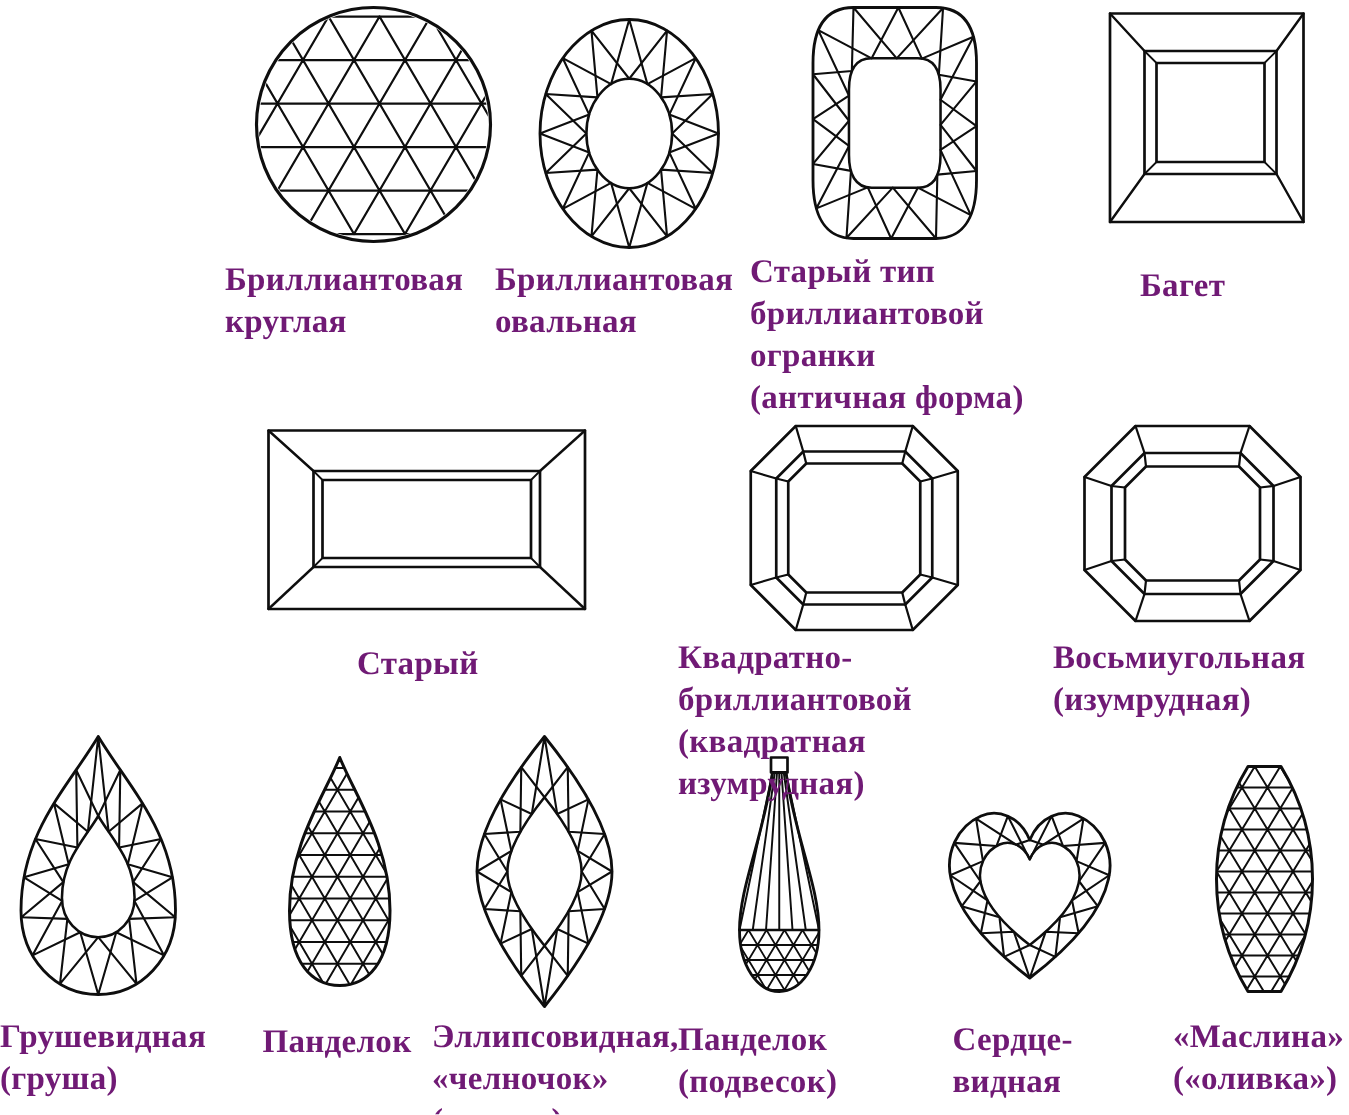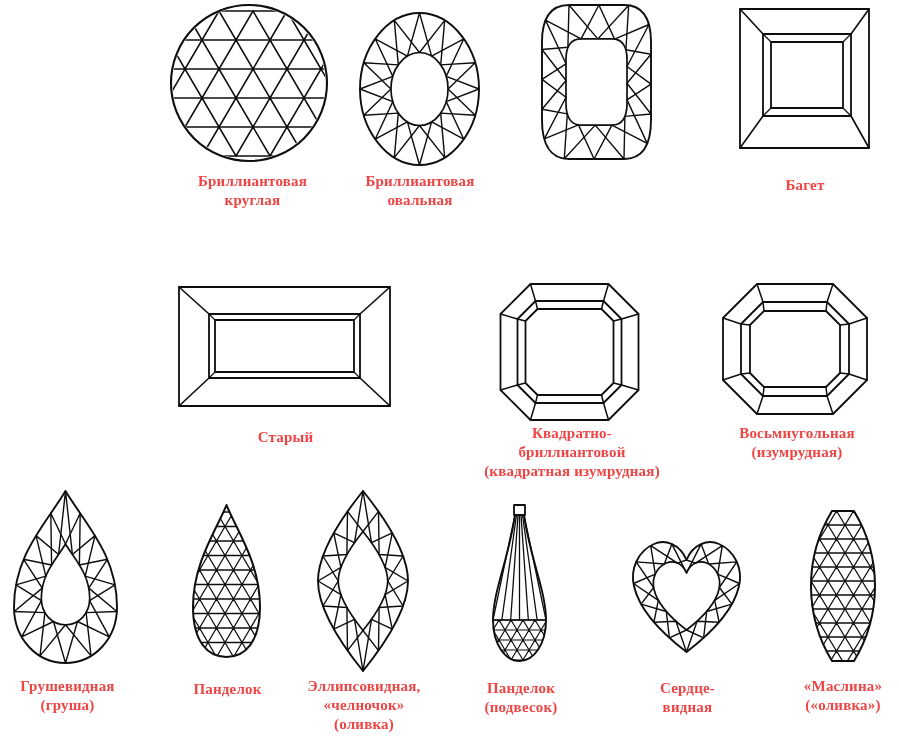--- a/index.html
+++ b/index.html
@@ -7,25 +7,24 @@
     position:relative;
     width:899px;height:743px;
     background:#ffffff;
     font-family:"Liberation Serif", serif;
     overflow:hidden;
   }
   .gem{position:absolute;}
   .gem svg{display:block;}
   .cap{
     position:absolute;
-    text-align:center;
     font-weight:bold;
-    font-size:15px;
+    font-size:22px;
     line-height:1.28;
-    color:#ef4444;
+    color:#701a75;
     white-space:pre-line;
     letter-spacing:0.2px;
   }
 </style>
 </head>
 <body>
 
 <div id="stage">
 
   <div class="gem" style="left:168px;top:2px">
@@ -265,20 +264,24 @@
           <path stroke="#0e0e0e" fill="none" stroke-linecap="round" stroke-linejoin="round" d="M-15 159 L-6.5 145 L2.0 159 L10.5 145 L19.0 159 L27.5 145 L36.0 159 L44.5 145 L53.0 159 L61.5 145 L70.0 159 L78.5 145 L87.0 159" stroke-width="1.3"></path>
           <line stroke="#0e0e0e" fill="none" stroke-linecap="round" stroke-linejoin="round" x1="2" y1="159" x2="66" y2="159" stroke-width="1.3"></line>
         </g>
       </svg>
     </div>
 
   <div class="cap" style="left:150px;top:172px;width:205px">Бриллиантовая
 круглая</div>
   <div class="cap" style="left:330px;top:172px;width:180px">Бриллиантовая
 овальная</div>
+  <div class="cap" style="left:500px;top:167px;width:195px">Старый тип
+бриллиантовой
+огранки
+(античная форма)</div>
   <div class="cap" style="left:760px;top:176px;width:90px">Багет</div>
   <div class="cap" style="left:238px;top:428px;width:95px">Старый</div>
   <div class="cap" style="left:452px;top:424px;width:240px">Квадратно-
 бриллиантовой
 (квадратная изумрудная)</div>
   <div class="cap" style="left:702px;top:424px;width:190px">Восьмиугольная
 (изумрудная)</div>
   <div class="cap" style="left:0px;top:677px;width:135px">Грушевидная
 (груша)</div>
   <div class="cap" style="left:175px;top:680px;width:105px">Панделок</div>

